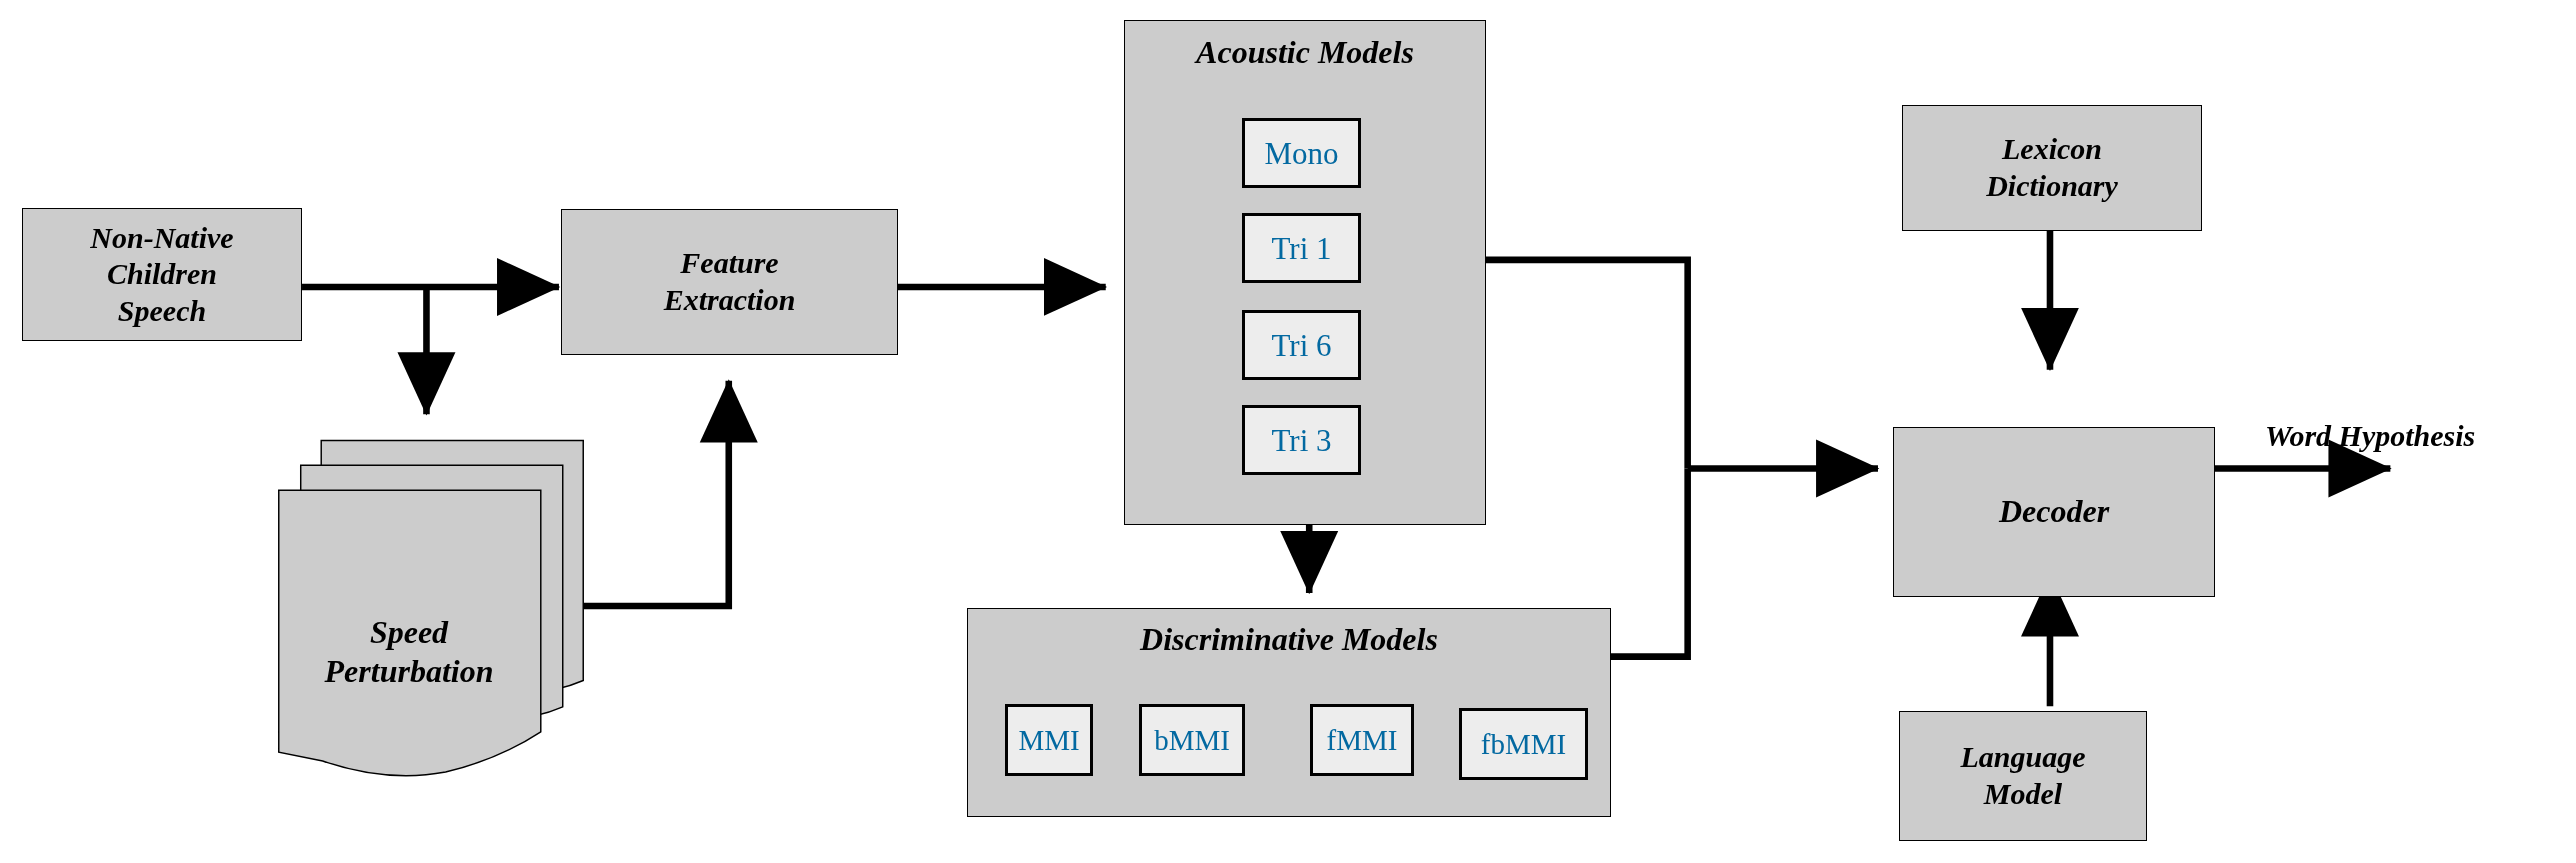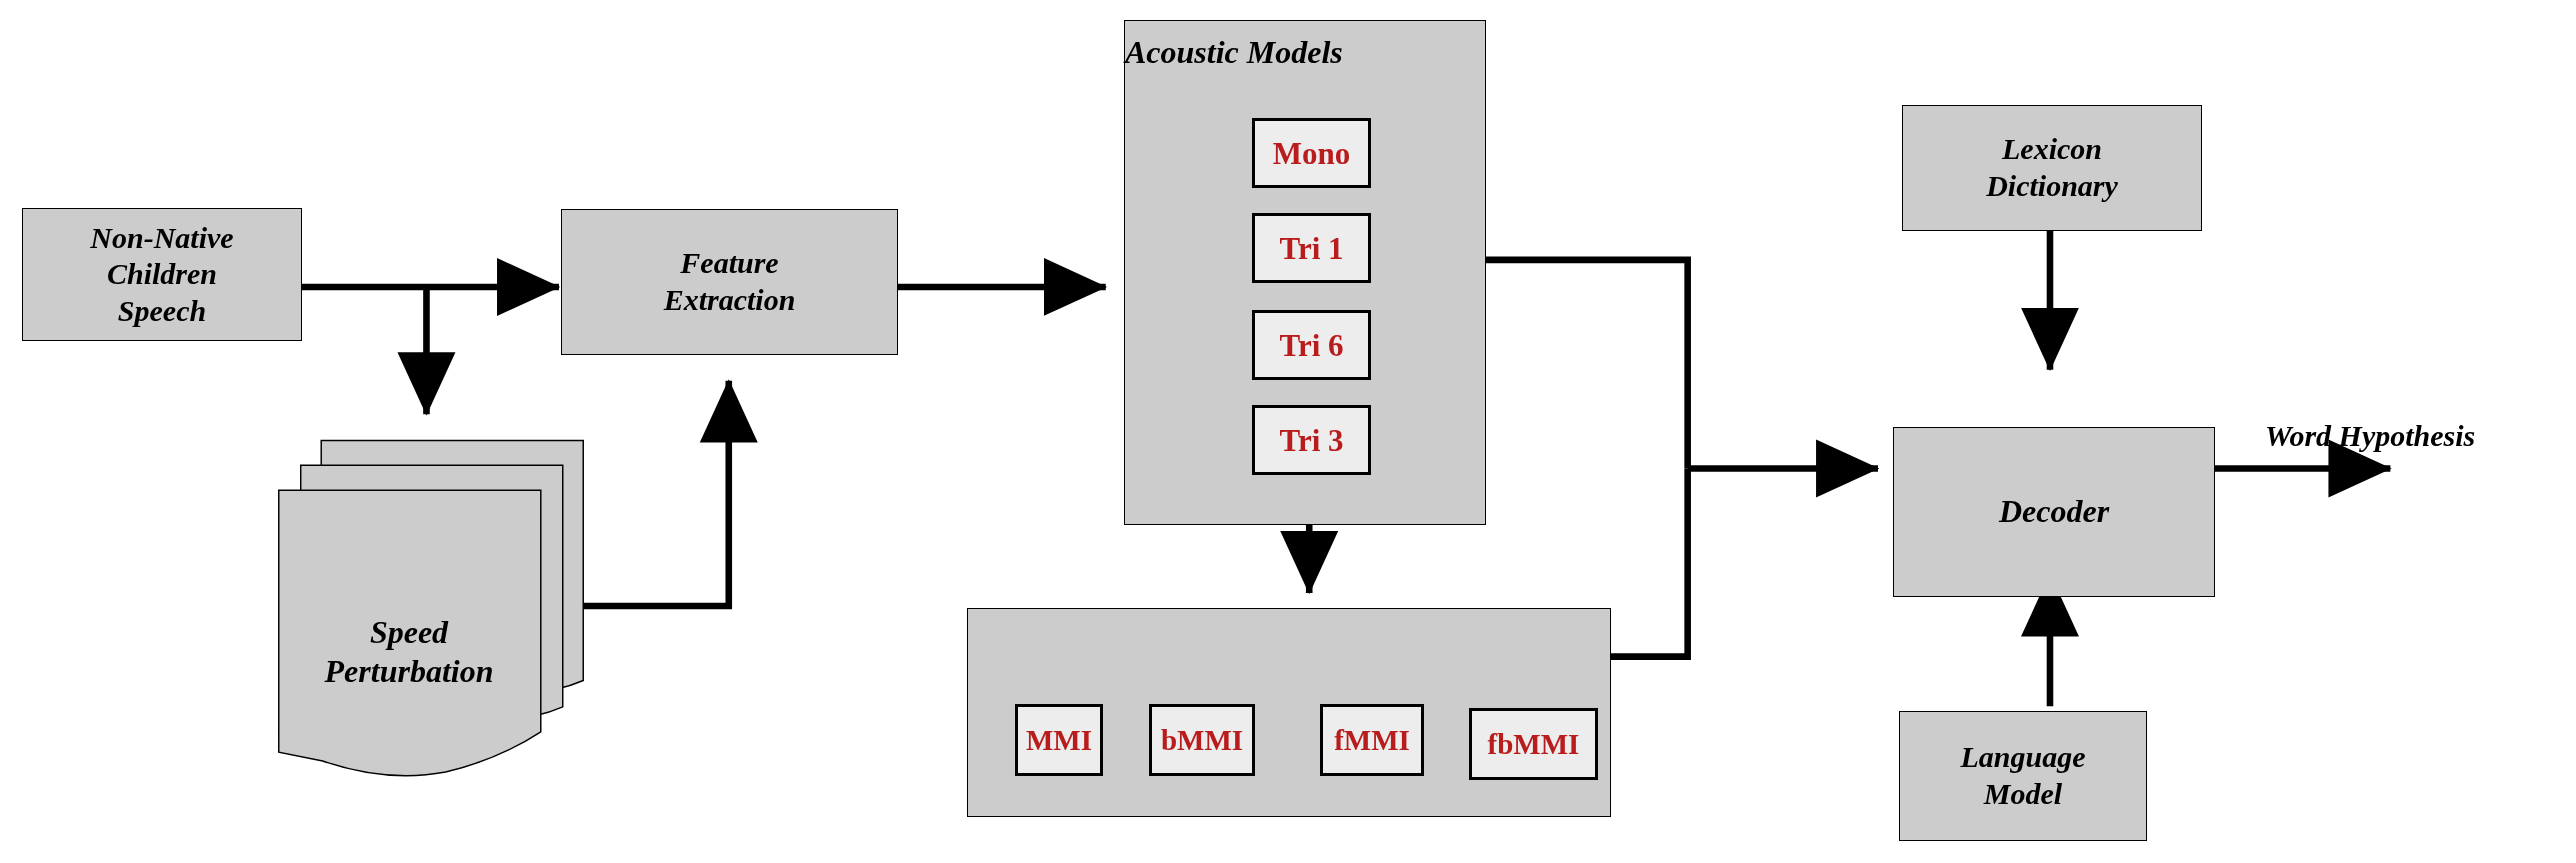--- a/index.html
+++ b/index.html
@@ -21,35 +21,34 @@
     color:#000000;
     line-height:1.22;
   }
   .inner-box{
     position:absolute;
     background:#ededed;
     border:3.7px solid #000000;
     box-sizing:border-box;
     display:flex;align-items:center;justify-content:center;
     text-align:center;
-    font-weight:bold;font-style:normal;
-    color:#b91c1c;
+    font-weight:normal;font-style:normal;
+    color:#0369a1;
     line-height:1;
-    margin-left:10px;
   }
   .group-box{
     position:absolute;
     background:#cccccc;
     border:0.7px solid #000000;
     box-sizing:border-box;
   }
   .group-title{
     position:absolute;
     left:0;right:0;
-    text-align:left;
+    text-align:center;
     font-weight:bold;font-style:italic;
     color:#000000;
   }
   .free-label{
     position:absolute;
     font-weight:bold;font-style:italic;
     color:#000000;
     white-space:nowrap;
   }
   svg.overlay{
@@ -140,20 +139,21 @@
     <div class="inner-box" style="left:117px;top:97px;width:119px;height:70px;font-size:31px;">Mono</div>
 
     <div class="inner-box" style="left:117px;top:192px;width:119px;height:70px;font-size:31px;">Tri 1</div>
 
     <div class="inner-box" style="left:117px;top:289px;width:119px;height:70px;font-size:31px;">Tri 6</div>
 
     <div class="inner-box" style="left:117px;top:384px;width:119px;height:70px;font-size:31px;">Tri 3</div>
   </div>
 
   <div class="group-box" style="left:967px;top:608px;width:644px;height:209px;">
+    <div class="group-title" style="top:12.4px;font-size:32px;">Discriminative Models</div>
 
     <div class="inner-box" style="left:37px;top:95px;width:88px;height:72px;font-size:29px;">MMI</div>
 
     <div class="inner-box" style="left:171px;top:95px;width:106px;height:72px;font-size:29px;">bMMI</div>
 
     <div class="inner-box" style="left:342px;top:95px;width:104px;height:72px;font-size:29px;">fMMI</div>
 
     <div class="inner-box" style="left:491px;top:99px;width:129px;height:72px;font-size:29px;">fbMMI</div>
   </div>
 

